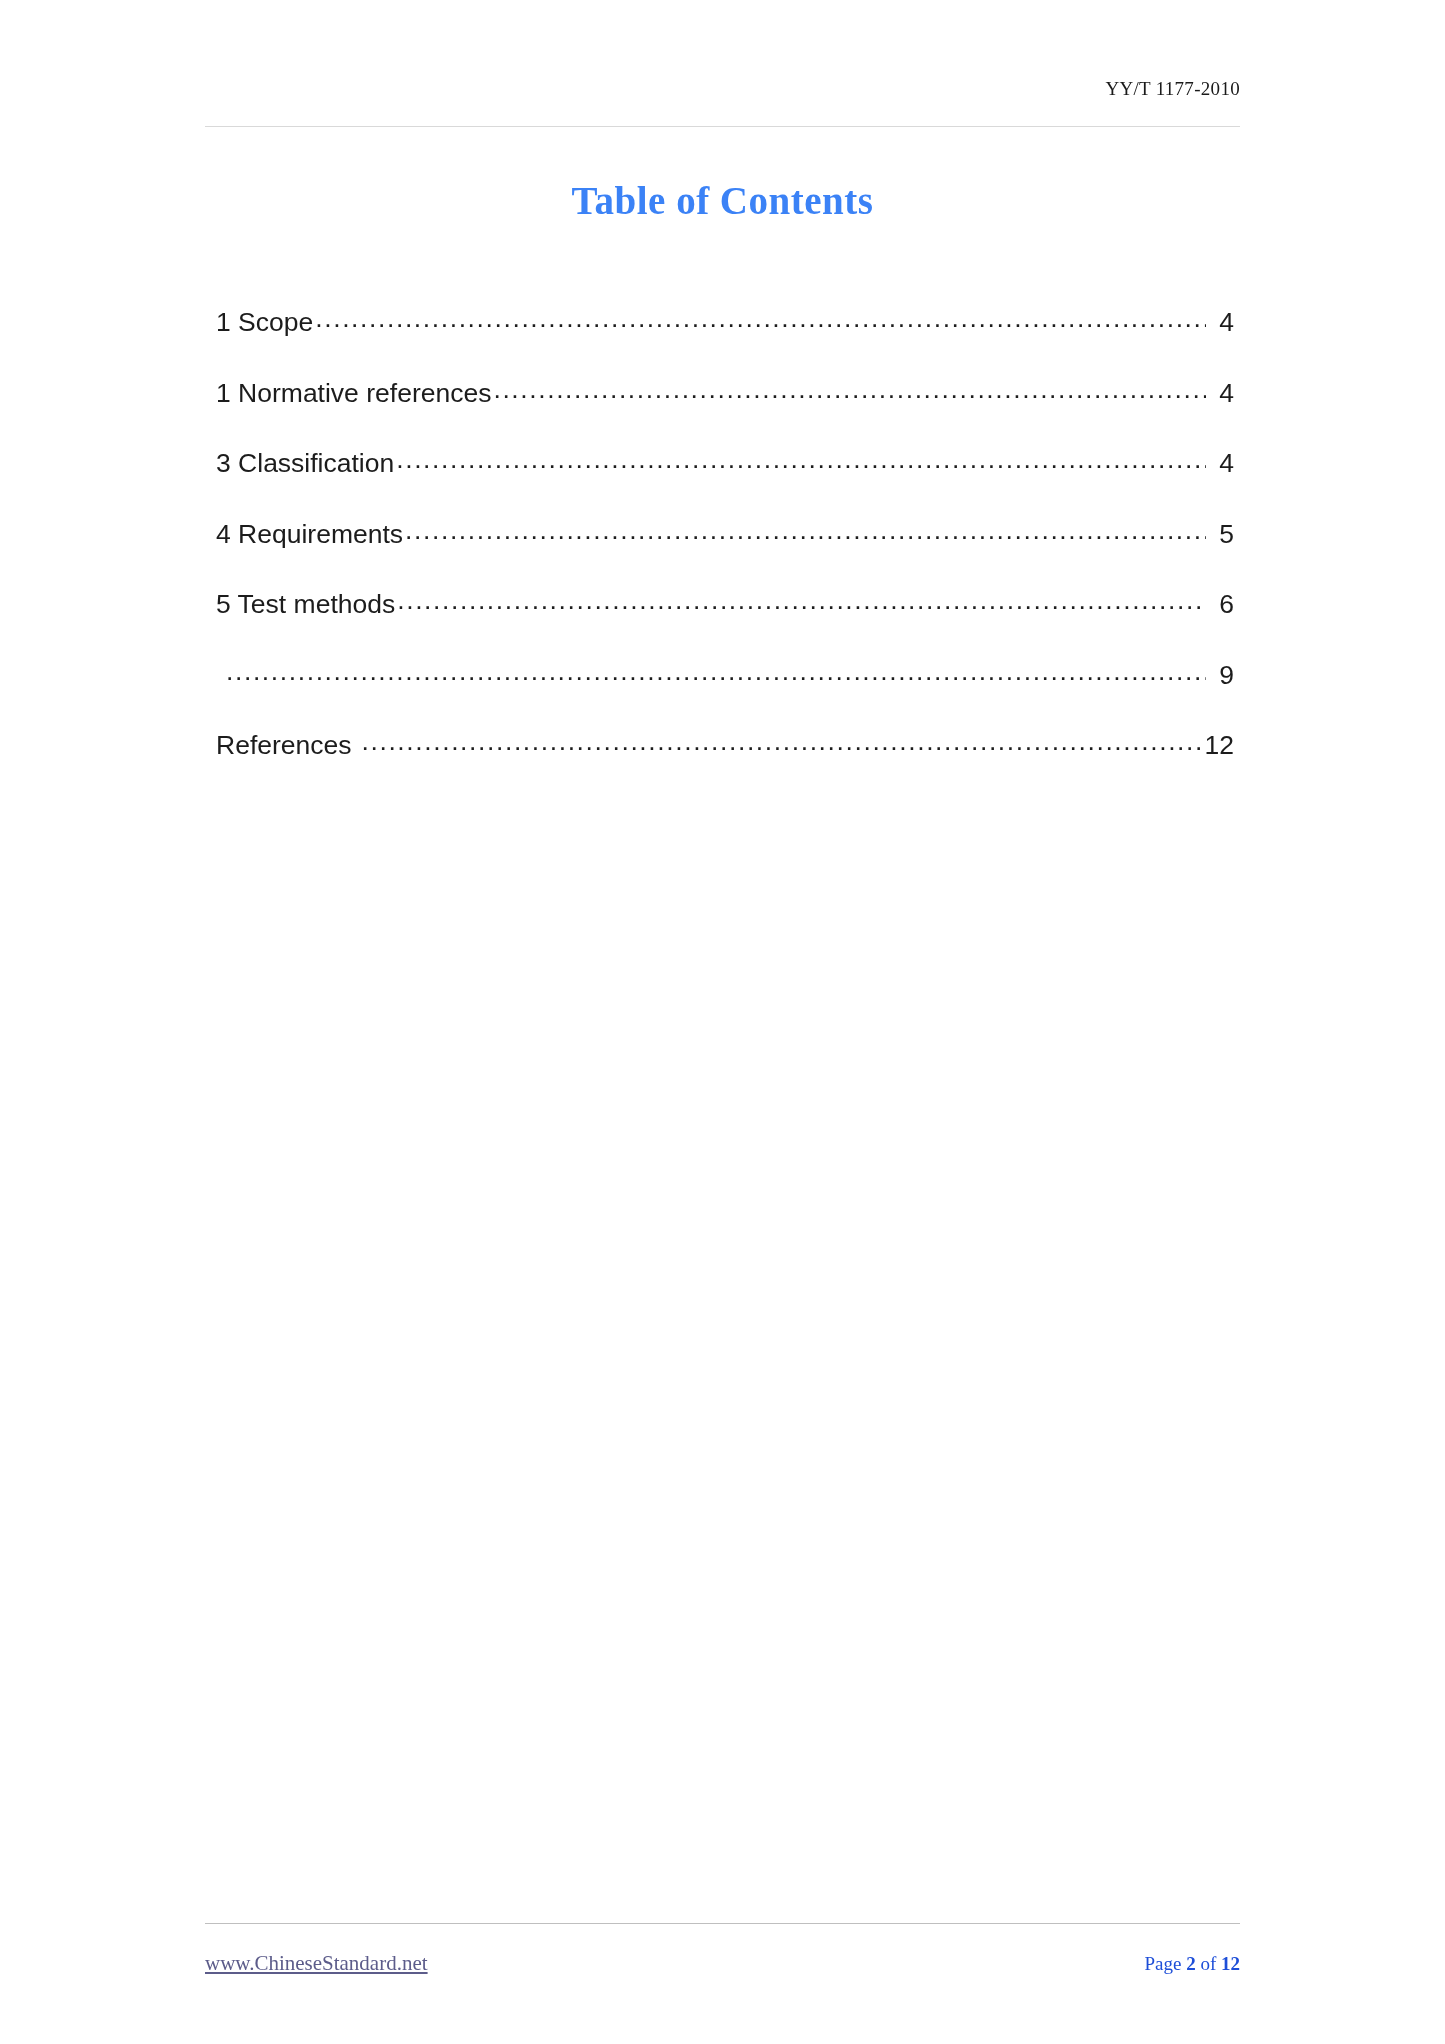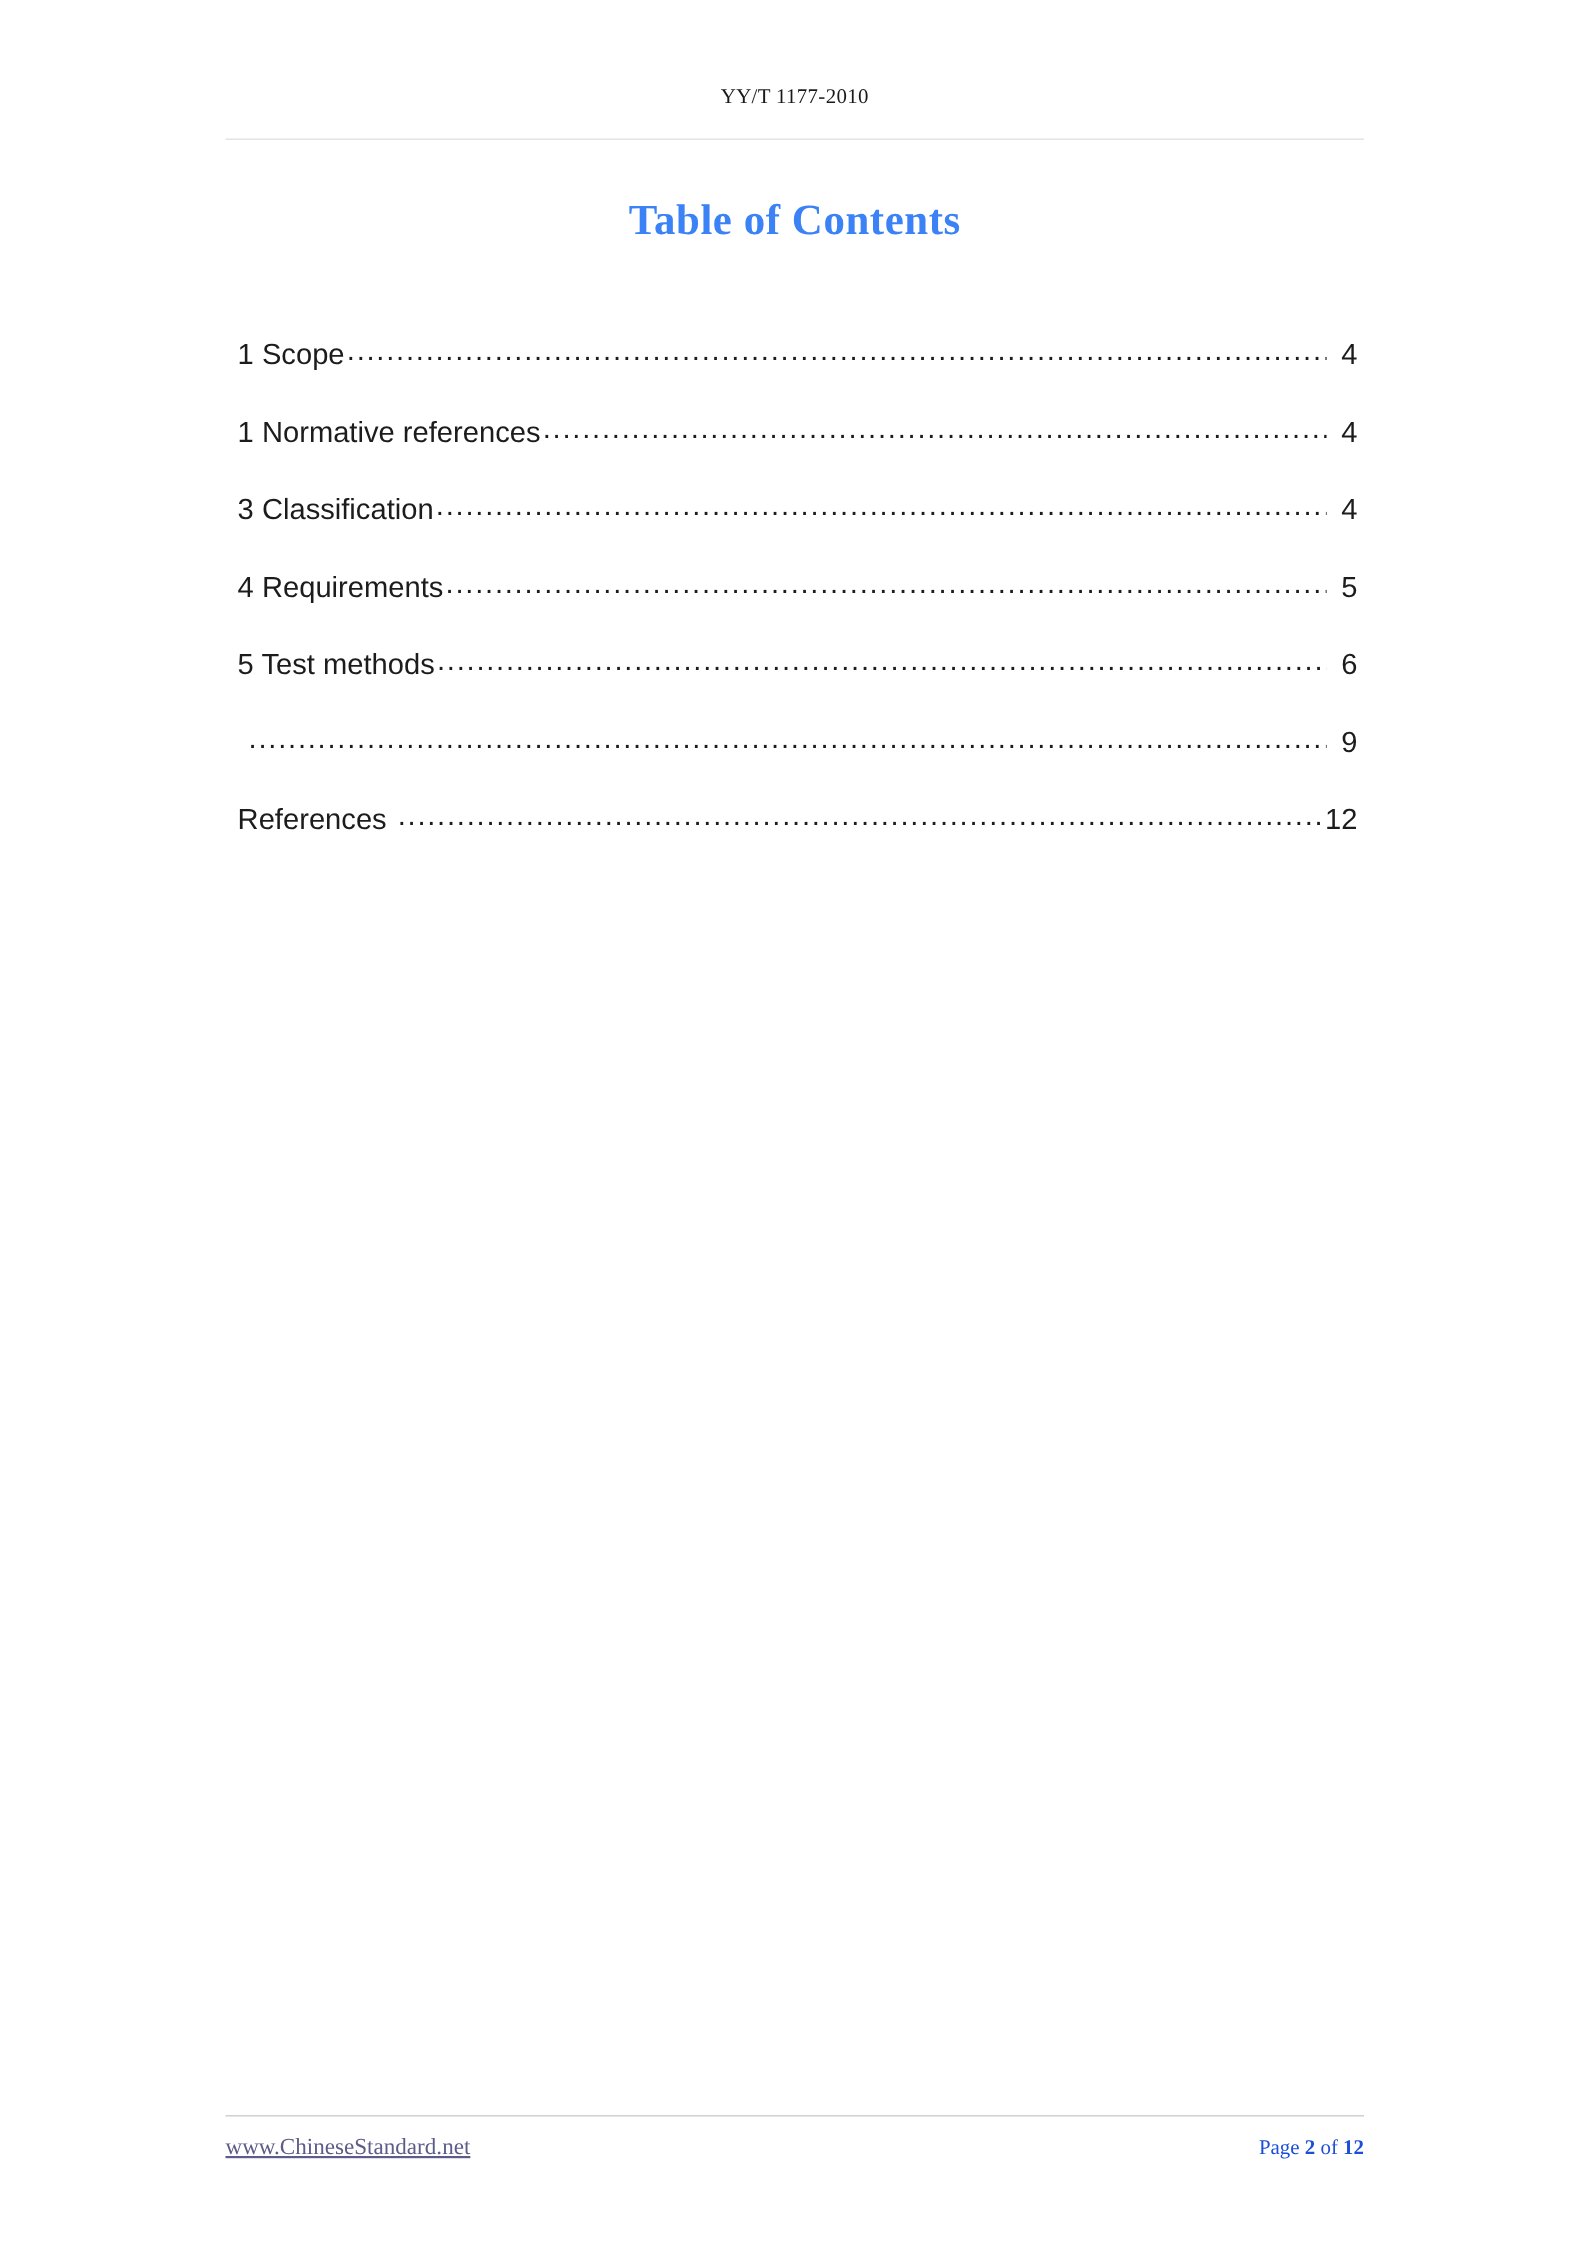--- a/index.html
+++ b/index.html
@@ -20,21 +20,21 @@
     box-sizing: border-box;
     overflow: hidden;
   }
 
   
   .doc-header {
     position: absolute;
     top: 78px;
     left: 205px;
     width: 1035px;
-    text-align: center;
+    text-align: right;
     font-family: "Liberation Serif", serif;
     font-size: 19px;
     letter-spacing: 0.3px;
     color: #1a1a1a;
   }
   .header-rule {
     position: absolute;
     top: 126px;
     left: 205px;
     width: 1035px;
@@ -103,21 +103,21 @@
   .footer-rule {
     position: absolute;
     bottom: 120px;
     left: 205px;
     width: 1035px;
     height: 1px;
     background: #bfbfbf;
   }
   .footer {
     position: absolute;
-    bottom: 80px;
+    bottom: 68px;
     left: 205px;
     width: 1035px;
     display: flex;
     justify-content: space-between;
     align-items: baseline;
     font-family: "Liberation Serif", serif;
     font-size: 21px;
     margin-top: 18px;
   }
   .footer-link {

